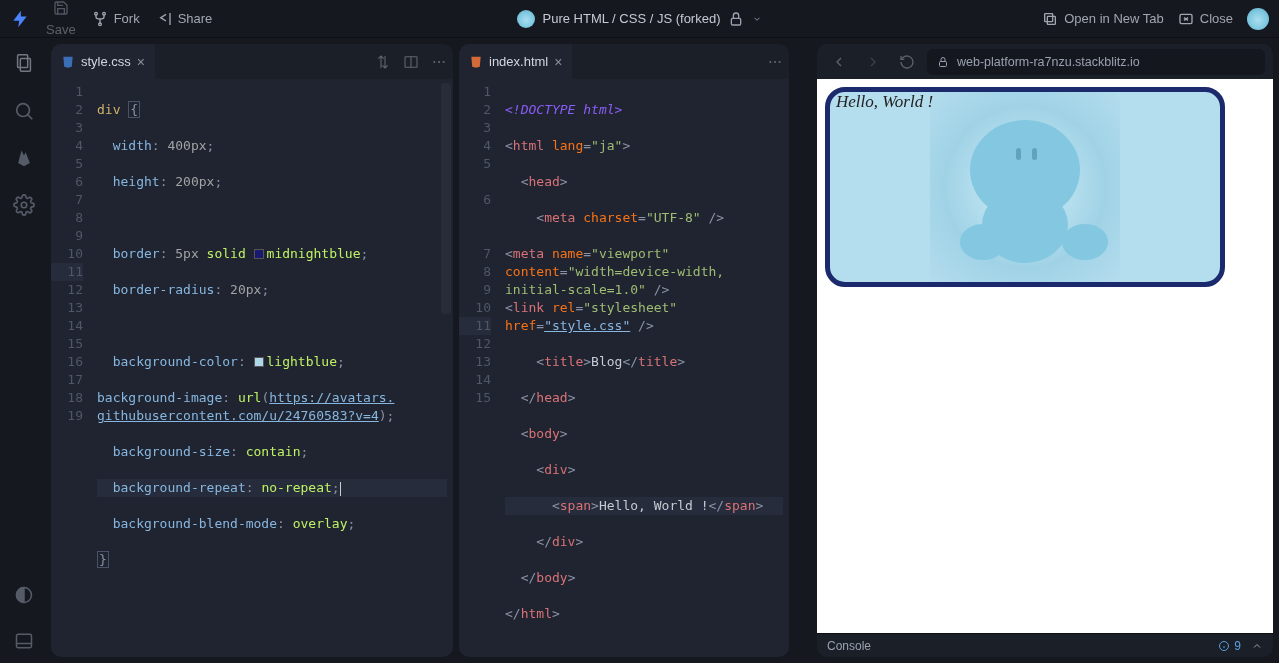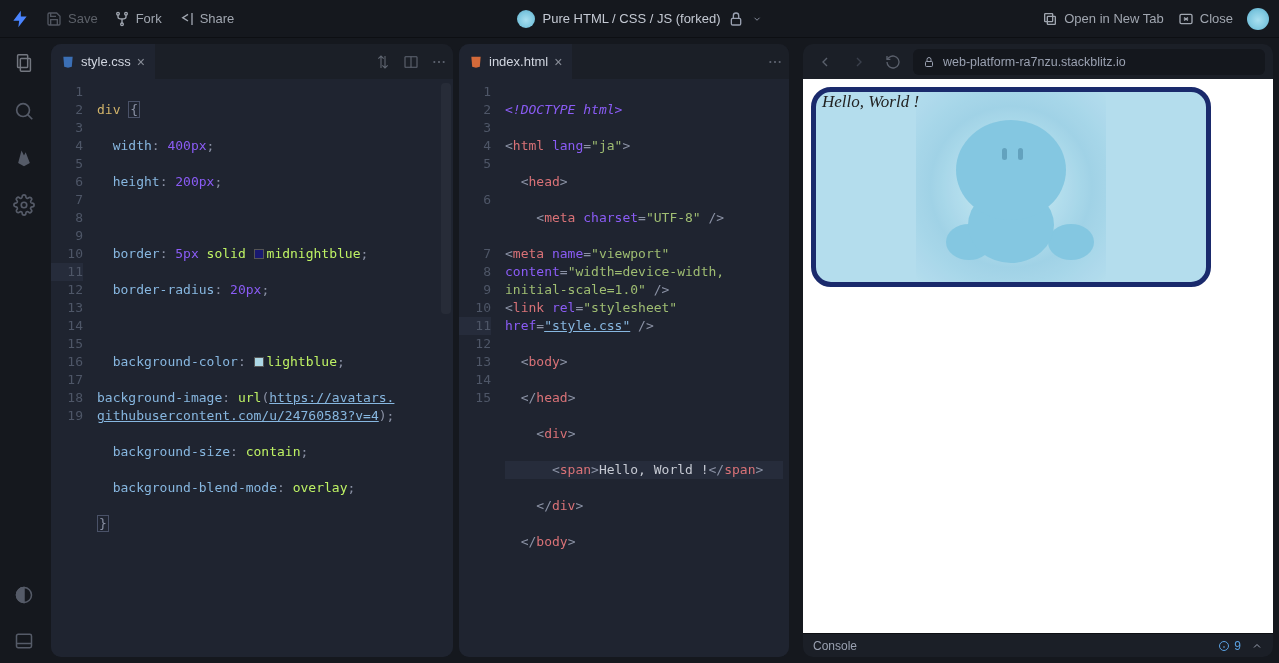--- a/index.html
+++ b/index.html
@@ -4,21 +4,21 @@
 <style>
 * { box-sizing: border-box; margin: 0; padding: 0; }
 html, body { width: 1279px; height: 663px; overflow: hidden; font-family: -apple-system, BlinkMacSystemFont, "Segoe UI", sans-serif; background: #15181e; color: #ccc; }
 .app { display: flex; flex-direction: column; height: 100%; }
 
 
 .topbar { height: 38px; background: #15181e; display: flex; align-items: center; padding: 0 10px; border-bottom: 1px solid #0d0f13; }
 .topbar .logo { width: 20px; height: 20px; margin-right: 16px; }
 .topbar .left { display: flex; align-items: center; gap: 16px; }
 .topbar .btn { display: flex; align-items: center; gap: 6px; font-size: 13px; color: #b0b6c0; cursor: pointer; opacity: 0.9; }
-.topbar .btn.disabled { opacity: 0.45; }
+.topbar .btn.disabled { opacity: 0.45; flex-direction: column; }
 .topbar .center { position: absolute; left: 50%; transform: translateX(-50%); display: flex; align-items: center; gap: 8px; font-size: 13px; color: #c4c9d3; }
 .topbar .right { margin-left: auto; display: flex; align-items: center; gap: 14px; }
 .avatar { width: 22px; height: 22px; border-radius: 50%; background: radial-gradient(circle at 50% 55%, #a9dff0 0%, #7fc8e0 55%, #5aa9c8 100%); }
 
 
 .main { flex: 1; display: flex; min-height: 0; justify-content: space-between; }
 .activity { width: 48px; background: #15181e; display: flex; flex-direction: column; align-items: center; padding-top: 14px; gap: 26px; }
 .activity .spacer { flex: 1; }
 .activity svg { opacity: 0.55; }
 
@@ -38,31 +38,31 @@
 .gutter { width: 44px; text-align: right; padding: 4px 12px 0 0; color: #4e5667; user-select: none; }
 .code { flex: 1; padding: 4px 6px 0 2px; white-space: pre; color: #c6cad3; overflow: hidden; }
 .gutter div.cur, .code .cur-line { background: #262c3b; }
 .gutter div { height: 18px; }
 .code > div { height: 18px; }
 
 
 .sel { color: #d2b46a; } 
 .prop { color: #87b7e0; }
 .val { color: #bef264; }
-.num { color: #8b5cf6; }
+.num { color: #a3a3a3; }
 .punc { color: #8b92a5; }
 .str { color: #9fbd72; }
 .tagn { color: #d97277; }
-.attr { color: #8b5cf6; }
+.attr { color: #f97316; }
 .doctype { color: #8b5cf6; font-style: italic; }
 .link { color: #87b7e0; text-decoration: underline; }
 .swatch { display:inline-block; width:10px; height:10px; border:1px solid #555; vertical-align:-1px; margin-right:3px; }
 
 
-.preview-pane { flex: 1; display: flex; flex-direction: column; margin: 6px 6px 6px 3px; min-width: 0; padding-left: 8px; }
+.preview-pane { flex: 1; display: flex; flex-direction: column; margin: 6px 6px 6px 17px; min-width: 0; padding-left: 8px; }
 .preview-toolbar { height: 35px; border-radius: 10px 10px 0 0; display: flex; align-items: center; gap: 6px; padding: 0 8px; background: #1b1f27; }
 .nav-btn { width: 28px; height: 28px; display:flex; align-items:center; justify-content:center; border-radius:6px; }
 .nav-btn svg { opacity: 0.5; }
 .urlbar { flex:1; display:flex; align-items:center; gap:8px; background:#14171d; border-radius:6px; height:26px; padding:0 10px; font-size:12.5px; color:#9aa1b1; }
 .preview-body { flex:1; background:#fff; position:relative; }
 .hw-box { position:absolute; left:8px; top:8px; width:400px; height:200px; border:5px solid #1a2a6c; border-radius:20px; background:#b4dded; overflow:hidden; }
 .hw-box .bgimg { position:absolute; left:50%; top:50%; transform:translate(-50%,-50%); width:190px; height:190px; border-radius:8px; background: radial-gradient(circle at 50% 50%, #d4eef6 0%, #b0dceb 40%, #9ed1e5 60%, #b4dded 100%); opacity:0.9; }
 .hw-box .bgimg::before, .hw-box .bgimg::after { content:""; position:absolute; background:#7fc5df; border-radius:50%; }
 .hw-box .bgimg::before { width:110px; height:100px; left:40px; top:28px; box-shadow: 0 55px 0 -12px #7fc5df, -42px 72px 0 -32px #7fc5df, 60px 72px 0 -32px #7fc5df; }
 .hw-box .eyes { position:absolute; left:76px; top:56px; width:38px; height:8px; }
@@ -231,20 +231,21 @@
 <div><span class="sel">div</span> <span class="punc" style="border:1px solid #4a5268;padding:0 1px">{</span></div>
 <div>  <span class="prop">width</span><span class="punc">: </span><span class="num">400px</span><span class="punc">;</span></div>
 <div>  <span class="prop">height</span><span class="punc">: </span><span class="num">200px</span><span class="punc">;</span></div>
 <div> </div>
 <div>  <span class="prop">border</span><span class="punc">: </span><span class="num">5px</span> <span class="val">solid</span> <span class="swatch" style="background:midnightblue"></span><span class="val">midnightblue</span><span class="punc">;</span></div>
 <div>  <span class="prop">border-radius</span><span class="punc">: </span><span class="num">20px</span><span class="punc">;</span></div>
 <div> </div>
 <div>  <span class="prop">background-color</span><span class="punc">: </span><span class="swatch" style="background:lightblue"></span><span class="val">lightblue</span><span class="punc">;</span></div>
 <div style="height:36px;white-space:normal">  <span class="prop">background-image</span><span class="punc">: </span><span class="val">url</span><span class="punc">(</span><span class="link">https://avatars.</span><br>  <span class="link">githubusercontent.com/u/24760583?v=4</span><span class="punc">);</span></div>
 <div>  <span class="prop">background-size</span><span class="punc">: </span><span class="val">contain</span><span class="punc">;</span></div>
+<div class="cur-line">  <span class="prop">background-repeat</span><span class="punc">: </span><span class="val">no-repeat</span><span class="punc">;</span><span style="border-left:1px solid #ccc;height:14px;display:inline-block;vertical-align:middle"></span></div>
 <div>  <span class="prop">background-blend-mode</span><span class="punc">: </span><span class="val">overlay</span><span class="punc">;</span></div>
 <div><span class="punc" style="border:1px solid #4a5268;padding:0 1px">}</span></div>
 <div> </div>
 
 
 
 
           </div>
         </div>
       </div>
@@ -284,26 +285,28 @@
               <div>14</div>
               <div>15</div>
           </div>
           <div class="code">
 <div><span class="doctype">&lt;!DOCTYPE</span> <span class="doctype">html</span><span class="doctype">&gt;</span></div>
 <div><span class="punc">&lt;</span><span class="tagn">html</span> <span class="attr">lang</span><span class="punc">=</span><span class="str">"ja"</span><span class="punc">&gt;</span></div>
 <div>  <span class="punc">&lt;</span><span class="tagn">head</span><span class="punc">&gt;</span></div>
 <div>    <span class="punc">&lt;</span><span class="tagn">meta</span> <span class="attr">charset</span><span class="punc">=</span><span class="str">"UTF-8"</span> <span class="punc">/&gt;</span></div>
 <div style="height:36px;white-space:normal">    <span class="punc">&lt;</span><span class="tagn">meta</span> <span class="attr">name</span><span class="punc">=</span><span class="str">"viewport"</span><br>    <span class="attr">content</span><span class="punc">=</span><span class="str">"width=device-width, initial-scale=1.0"</span> <span class="punc">/&gt;</span></div>
 <div style="height:36px;white-space:normal">    <span class="punc">&lt;</span><span class="tagn">link</span> <span class="attr">rel</span><span class="punc">=</span><span class="str">"stylesheet"</span><br>    <span class="attr">href</span><span class="punc">=</span><span class="str link">"style.css"</span> <span class="punc">/&gt;</span></div>
+<div>    <span class="punc">&lt;</span><span class="tagn">title</span><span class="punc">&gt;</span><span>Blog</span><span class="punc">&lt;/</span><span class="tagn">title</span><span class="punc">&gt;</span></div>
+<div>  <span class="punc">&lt;/</span><span class="tagn">head</span><span class="punc">&gt;</span></div>
 <div>  <span class="punc">&lt;</span><span class="tagn">body</span><span class="punc">&gt;</span></div>
-<div>  <span class="punc">&lt;/</span><span class="tagn">head</span><span class="punc">&gt;</span></div>
 <div>    <span class="punc">&lt;</span><span class="tagn">div</span><span class="punc">&gt;</span></div>
 <div class="cur-line">      <span class="punc">&lt;</span><span class="tagn">span</span><span class="punc">&gt;</span><span>Hello, World !</span><span class="punc">&lt;/</span><span class="tagn">span</span><span class="punc">&gt;</span></div>
 <div>    <span class="punc">&lt;/</span><span class="tagn">div</span><span class="punc">&gt;</span></div>
 <div>  <span class="punc">&lt;/</span><span class="tagn">body</span><span class="punc">&gt;</span></div>
+<div><span class="punc">&lt;/</span><span class="tagn">html</span><span class="punc">&gt;</span></div>
 <div> </div>
           </div>
         </div>
       </div>
 
       <div class="preview-pane">
         <div class="preview-toolbar">
           <div class="nav-btn">
               <svg class="ico16" viewBox="0 0 24 24" fill="none" stroke="#9aa1b1" stroke-width="2">
                 <polyline points="15 18 9 12 15 6"></polyline>

